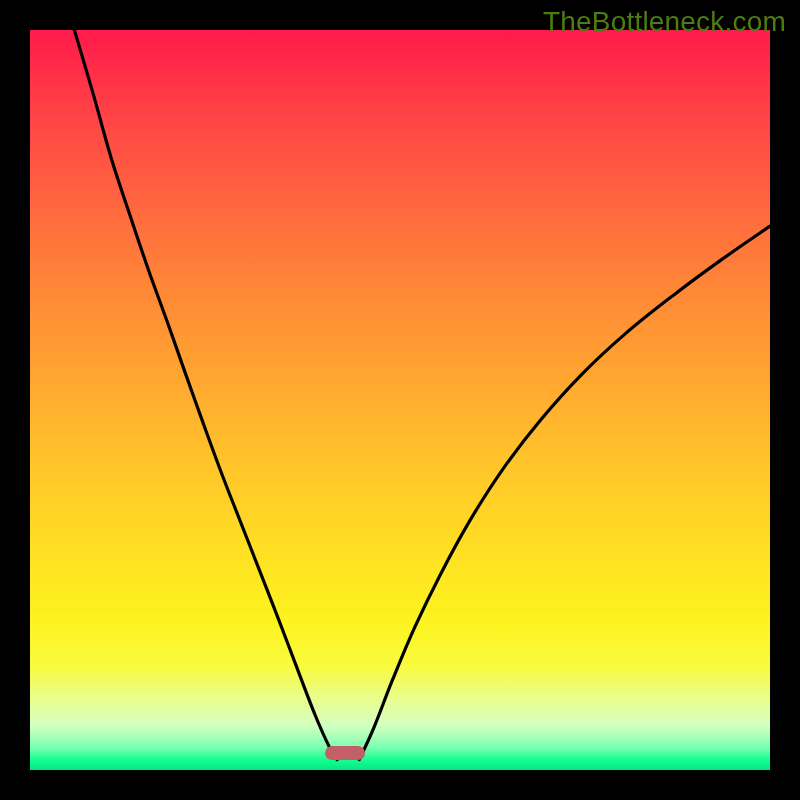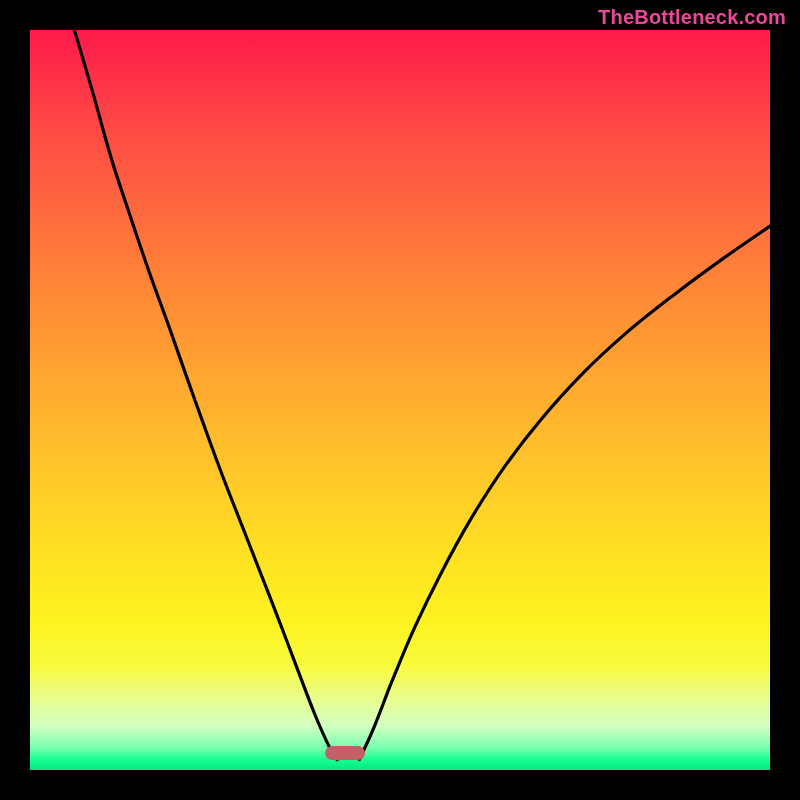--- a/index.html
+++ b/index.html
@@ -31,23 +31,23 @@
       #d3ffc0 94%,
       #7affb0 97%,
       #1aff93 98.5%,
       #00e884 100%
     );
   }
   .watermark {
     position: absolute;
     top: 6px;
     right: 14px;
-    color: #ec4899;
-    font-size: 20px;
-    font-weight: 700;
+    color: #4d7c0f;
+    font-size: 28px;
+    font-weight: 400;
     letter-spacing: 0.2px;
     z-index: 10;
   }
   svg.curve {
     position: absolute;
     left: 0;
     top: 0;
     width: 740px;
     height: 740px;
   }

